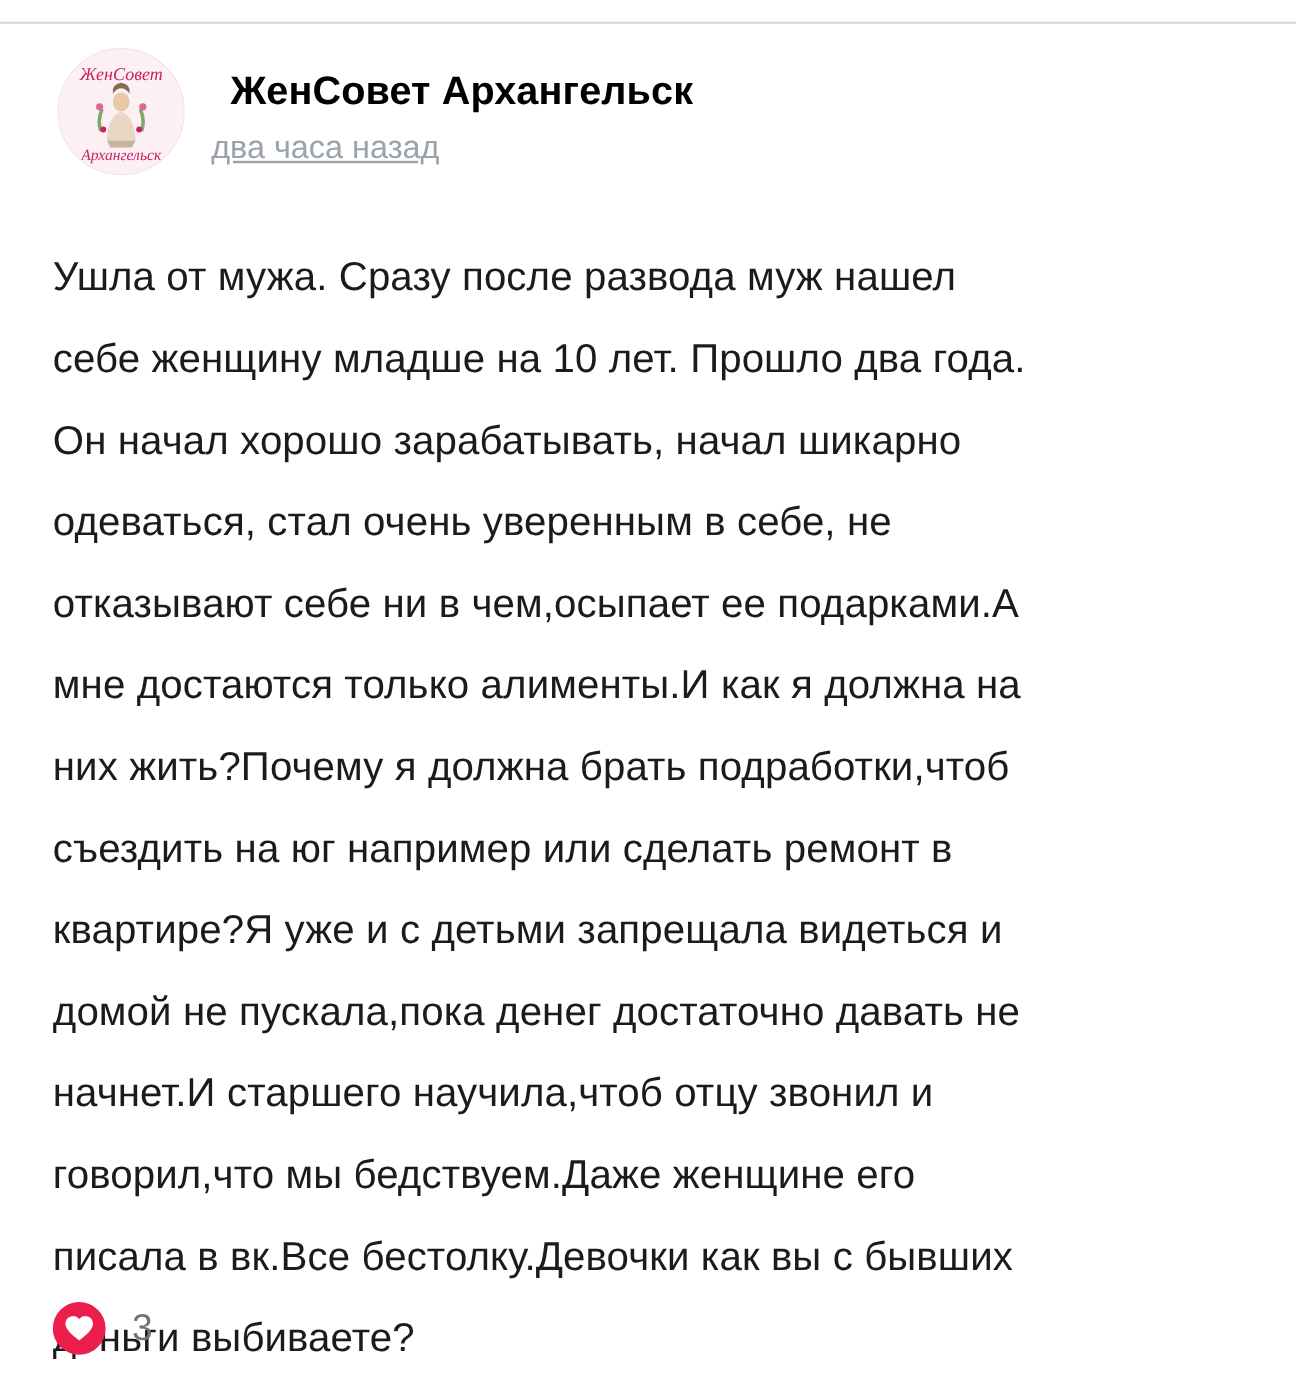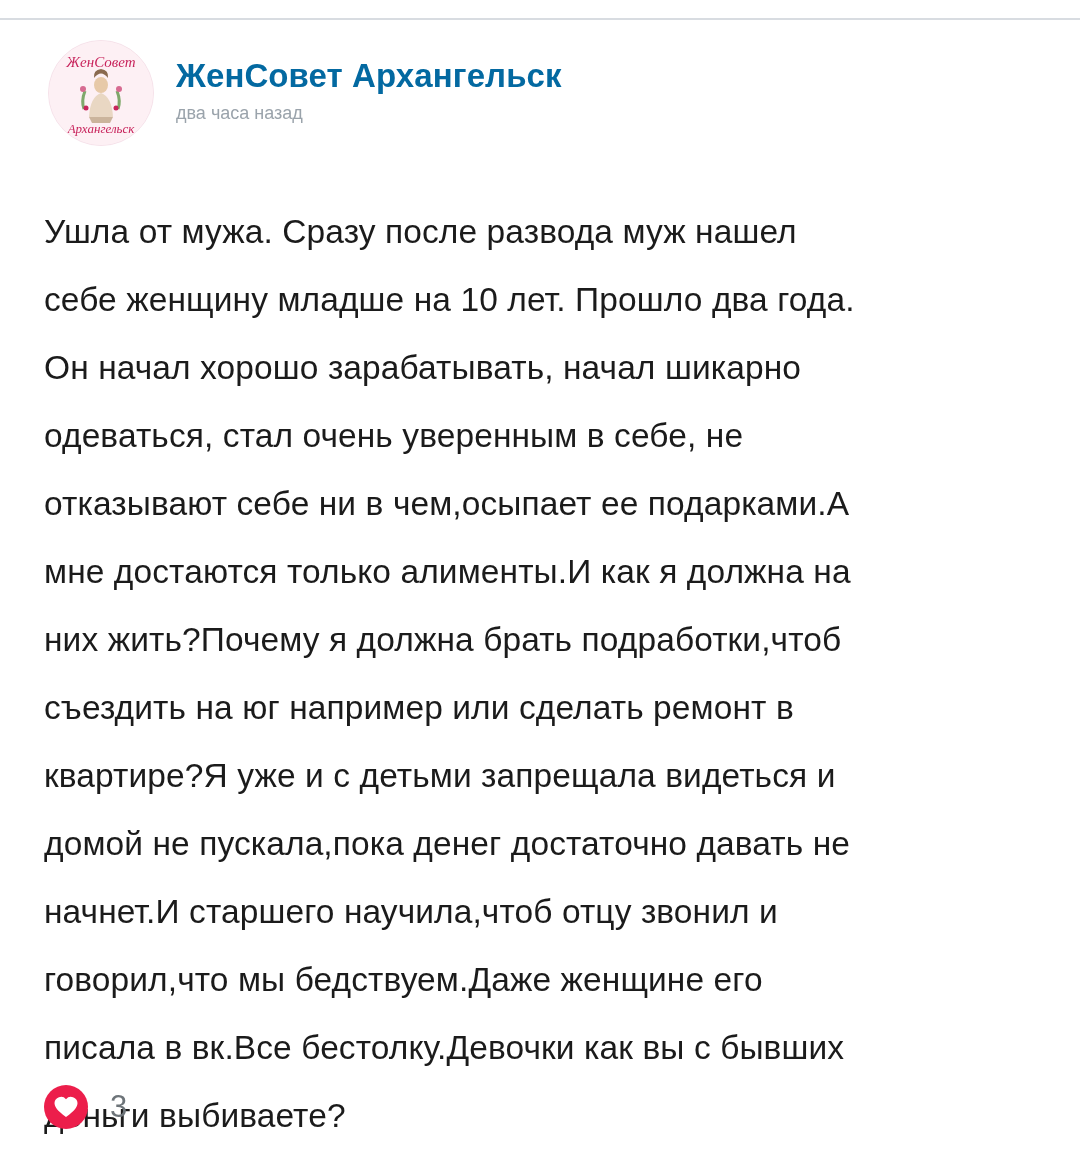--- a/index.html
+++ b/index.html
@@ -55,29 +55,31 @@
   .header-text {
     margin-left: 22px;
     padding-top: 16px;
     display: flex;
     flex-direction: column;
     justify-content: flex-start;
   }
   .author-name {
     font-size: 33px;
     font-weight: bold;
-    color: #0369a1;
+    color: #000000;
     line-height: 40px;
     letter-spacing: 0.1px;
+    margin-left: 16px;
   }
   .post-time {
-    font-size: 18px;
+    font-size: 27px;
     color: #9aa3ab;
     line-height: 34px;
-    margin-top: 0;
+    margin-top: 10px;
+    text-decoration: underline;
   }
 
   
   .post-body {
     margin: 48px 0 0 0;
     padding: 0 60px 0 44px;
     font-size: 33.5px;
     line-height: 68px;
     color: #1b1b1b;
     letter-spacing: 0.1px;

